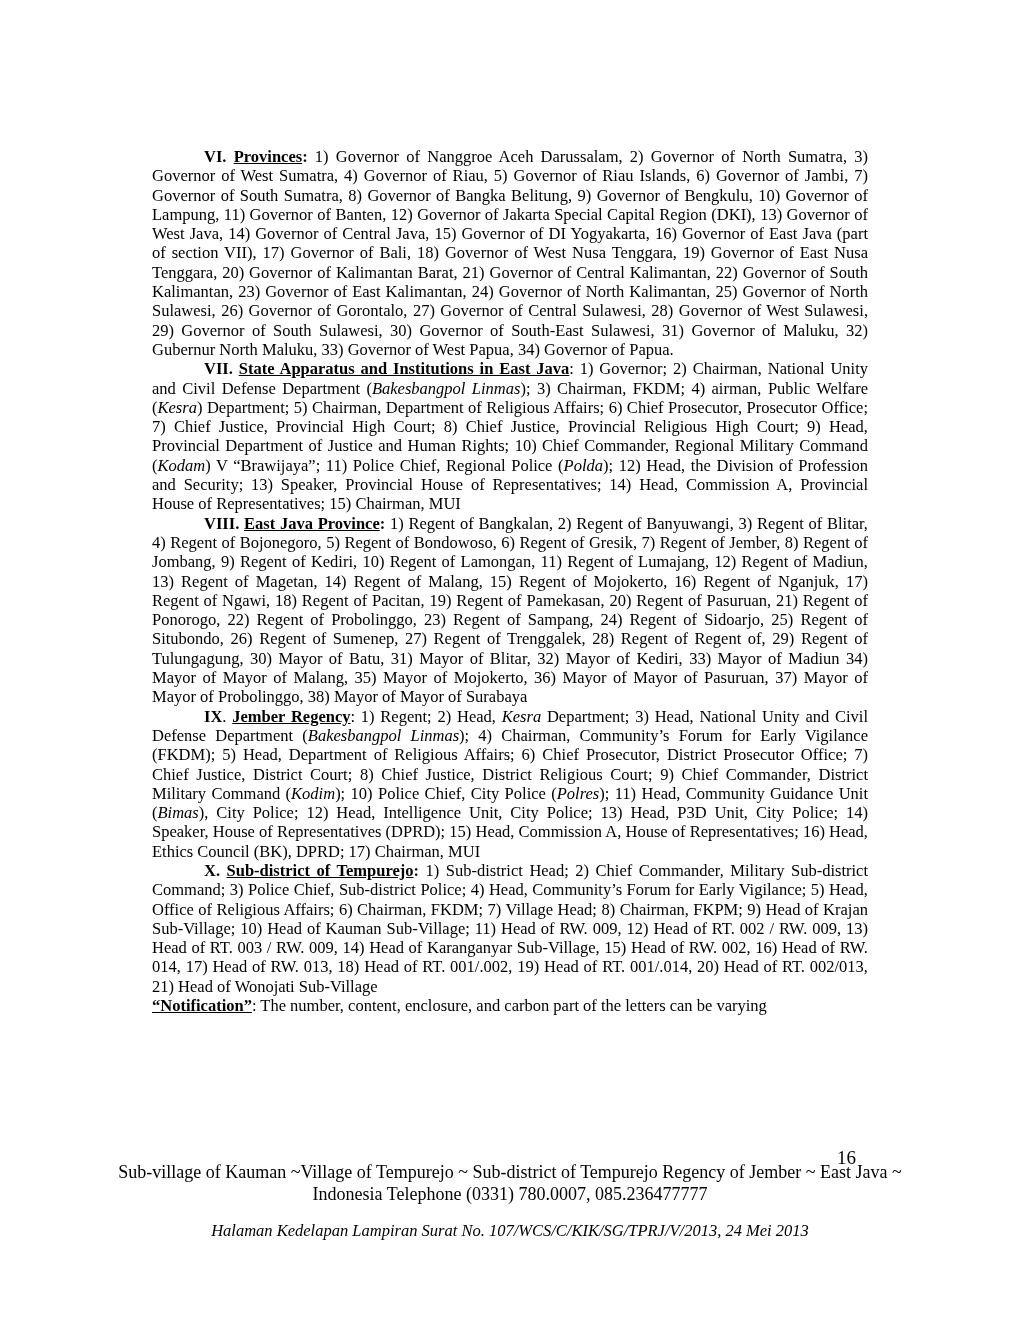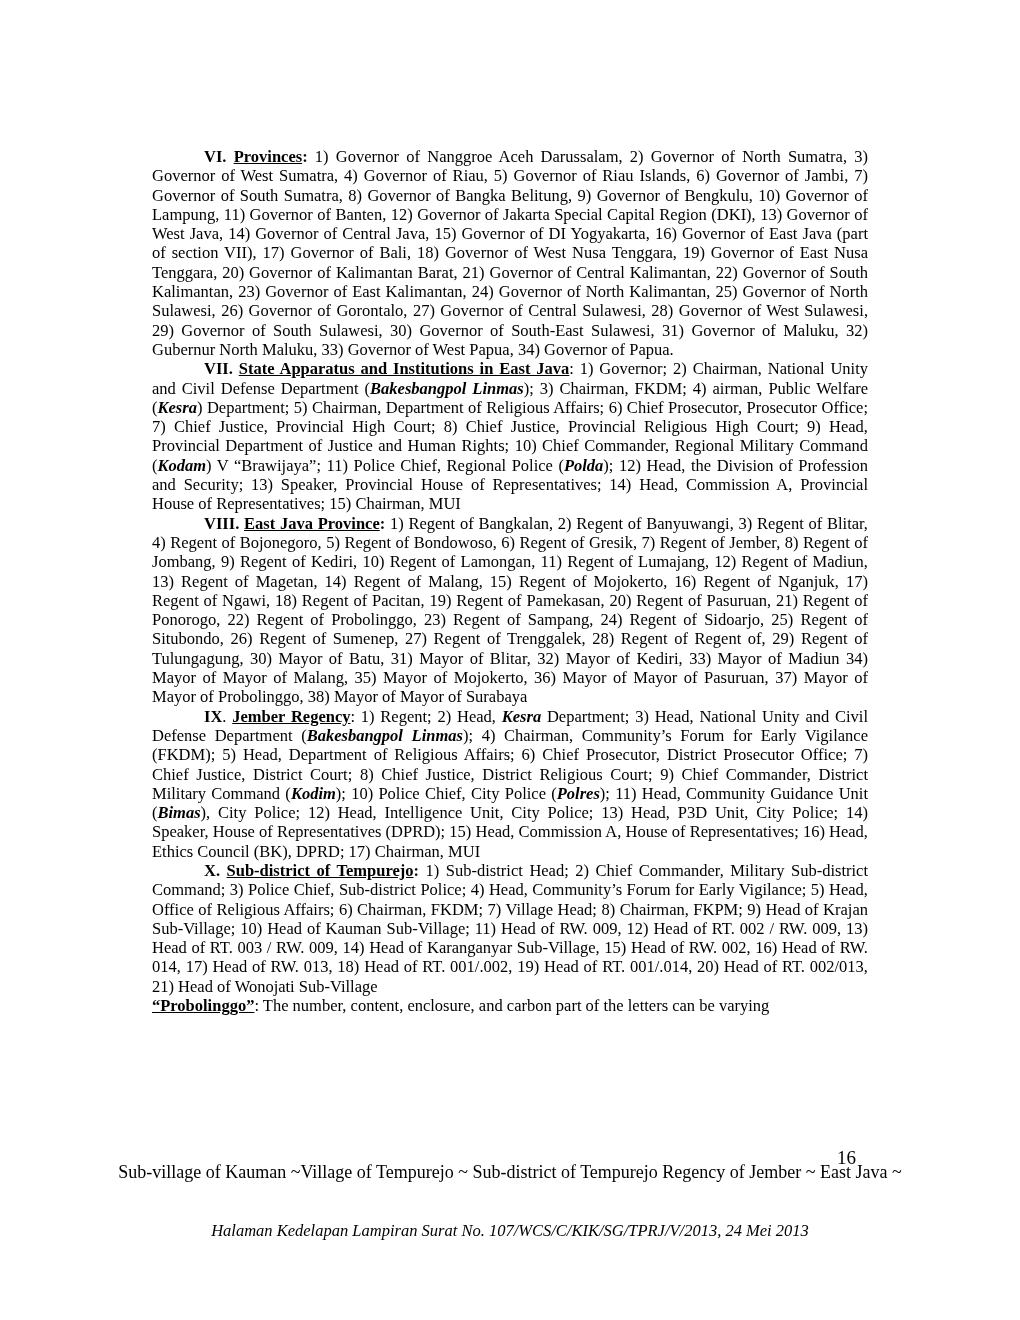--- a/index.html
+++ b/index.html
@@ -25,21 +25,21 @@
   }
   p.para {
     font-size: 16.5px;
     line-height: 19.3px;
     text-align: justify;
     text-indent: 52px;
     margin: 0;
   }
   p.para.no-indent { text-indent: 0; }
   p.para span.b { font-weight: bold; }
-  p.para span.i { font-style: italic; font-weight: bold; }
+  p.para span.i { font-style: italic; }
   p.para span.u { text-decoration: underline; }
   .page-number {
     position: absolute;
     right: 164px;
     top: 1149px;
     font-size: 19px;
     line-height: 18px;
     text-align: left;
   }
   .footer-address {
@@ -66,24 +66,25 @@
 <body>
 
 <div class="page">
 
   <div class="document-body">
       <p class="para"><span class="b">VI. </span><span class="b u">Provinces</span><span class="b">:</span><span class=""> 1) Governor of Nanggroe Aceh Darussalam, 2) Governor of North Sumatra, 3) Governor of West Sumatra, 4) Governor of Riau, 5) Governor of Riau Islands, 6) Governor of Jambi, 7) Governor of South Sumatra, 8) Governor of Bangka Belitung, 9) Governor of Bengkulu, 10) Governor of Lampung, 11) Governor of Banten, 12) Governor of Jakarta Special Capital Region (DKI), 13) Governor of West Java, 14) Governor of Central Java, 15) Governor of DI Yogyakarta, 16) Governor of East Java (part of section VII), 17) Governor of Bali, 18) Governor of West Nusa Tenggara, 19) Governor of East Nusa Tenggara, 20) Governor of Kalimantan Barat, 21) Governor of Central Kalimantan, 22) Governor of South Kalimantan, 23) Governor of East Kalimantan, 24) Governor of North Kalimantan, 25) Governor of North Sulawesi, 26) Governor of Gorontalo, 27) Governor of Central Sulawesi, 28) Governor of West Sulawesi, 29) Governor of South Sulawesi, 30) Governor of South-East Sulawesi, 31) Governor of Maluku, 32) Gubernur North Maluku, 33) Governor of West Papua, 34) Governor of Papua.</span></p>
       <p class="para"><span class="b">VII. </span><span class="b u">State Apparatus and Institutions in East Java</span><span class="">: 1) Governor; 2) Chairman, National Unity and Civil Defense Department (</span><span class="i">Bakesbangpol Linmas</span><span class="">); 3) Chairman, FKDM; 4) airman, Public Welfare (</span><span class="i">Kesra</span><span class="">) Department; 5) Chairman, Department of Religious Affairs; 6) Chief Prosecutor, Prosecutor Office; 7) Chief Justice, Provincial High Court; 8) Chief Justice, Provincial Religious High Court; 9) Head, Provincial Department of Justice and Human Rights; 10) Chief Commander, Regional Military Command (</span><span class="i">Kodam</span><span class="">) V “Brawijaya”; 11) Police Chief, Regional Police (</span><span class="i">Polda</span><span class="">); 12) Head, the Division of Profession and Security; 13) Speaker, Provincial House of Representatives; 14) Head, Commission A, Provincial House of Representatives; 15) Chairman, MUI</span></p>
       <p class="para"><span class="b">VIII. </span><span class="b u">East Java Province</span><span class="b">:</span><span class=""> 1) Regent of Bangkalan, 2) Regent of Banyuwangi, 3) Regent of Blitar, 4) Regent of Bojonegoro, 5) Regent of Bondowoso, 6) Regent of Gresik, 7) Regent of Jember, 8) Regent of Jombang, 9) Regent of Kediri, 10) Regent of Lamongan, 11) Regent of Lumajang, 12) Regent of Madiun, 13) Regent of Magetan, 14) Regent of Malang, 15) Regent of Mojokerto, 16) Regent of Nganjuk, 17) Regent of Ngawi, 18) Regent of Pacitan, 19) Regent of Pamekasan, 20) Regent of Pasuruan, 21) Regent of Ponorogo, 22) Regent of Probolinggo, 23) Regent of Sampang, 24) Regent of Sidoarjo, 25) Regent of Situbondo, 26) Regent of Sumenep, 27) Regent of Trenggalek, 28) Regent of Regent of, 29) Regent of Tulungagung, 30) Mayor of Batu, 31) Mayor of Blitar, 32) Mayor of Kediri, 33) Mayor of Madiun 34) Mayor of Mayor of Malang, 35) Mayor of Mojokerto, 36) Mayor of Mayor of Pasuruan, 37) Mayor of Mayor of Probolinggo, 38) Mayor of Mayor of Surabaya</span></p>
       <p class="para"><span class="b">IX</span><span class="">. </span><span class="b u">Jember Regency</span><span class="">:  1) Regent; 2) Head, </span><span class="i">Kesra</span><span class=""> Department; 3) Head, National Unity and Civil Defense Department (</span><span class="i">Bakesbangpol Linmas</span><span class="">); 4) Chairman, Community’s Forum for Early Vigilance (FKDM); 5) Head, Department of Religious Affairs; 6) Chief Prosecutor, District Prosecutor Office; 7) Chief Justice, District Court; 8) Chief Justice, District Religious Court; 9) Chief Commander, District Military Command (</span><span class="i">Kodim</span><span class="">); 10) Police Chief, City Police (</span><span class="i">Polres</span><span class="">); 11) Head, Community Guidance Unit (</span><span class="i">Bimas</span><span class="">),  City Police; 12) Head, Intelligence Unit, City Police; 13) Head, P3D Unit, City Police; 14) Speaker, House of Representatives (DPRD); 15) Head, Commission A, House of Representatives; 16) Head, Ethics Council (BK), DPRD; 17) Chairman, MUI</span></p>
       <p class="para"><span class="b">X. </span><span class="b u">Sub-district of Tempurejo</span><span class="b">:</span><span class=""> 1) Sub-district Head; 2) Chief Commander, Military Sub-district Command; 3)  Police Chief, Sub-district Police; 4) Head, Community’s Forum for Early Vigilance; 5) Head, Office of Religious Affairs; 6) Chairman, FKDM; 7) Village Head; 8) Chairman, FKPM; 9) Head of Krajan Sub-Village; 10) Head of Kauman Sub-Village; 11) Head of RW. 009, 12) Head of RT. 002 / RW. 009, 13) Head of RT. 003 / RW. 009, 14) Head of Karanganyar Sub-Village, 15) Head of RW. 002, 16) Head of RW. 014, 17) Head of RW. 013, 18)  Head of RT. 001/.002, 19) Head of RT. 001/.014, 20) Head of RT. 002/013, 21) Head of Wonojati Sub-Village</span></p>
-      <p class="para no-indent"><span class="b u">“Probolinggo”</span><span class="">: The number, content, enclosure, and carbon part of the letters can be varying</span></p>
+      <p class="para no-indent"><span class="b u">“Notification”</span><span class="">: The number, content, enclosure, and carbon part of the letters can be varying</span></p>
     </div>
 
   <div class="page-number">16</div>
 
   <div class="footer-address">
     <div>Sub-village of Kauman ~Village of Tempurejo ~ Sub-district of Tempurejo Regency of Jember ~ East Java ~</div>
+    <div>Indonesia Telephone (0331) 780.0007, 085.236477777</div>
   </div>
 
   <div class="bottom-note">Halaman Kedelapan Lampiran Surat No. 107/WCS/C/KIK/SG/TPRJ/V/2013, 24 Mei 2013</div>
 
 </div>
 
 </body></html>

